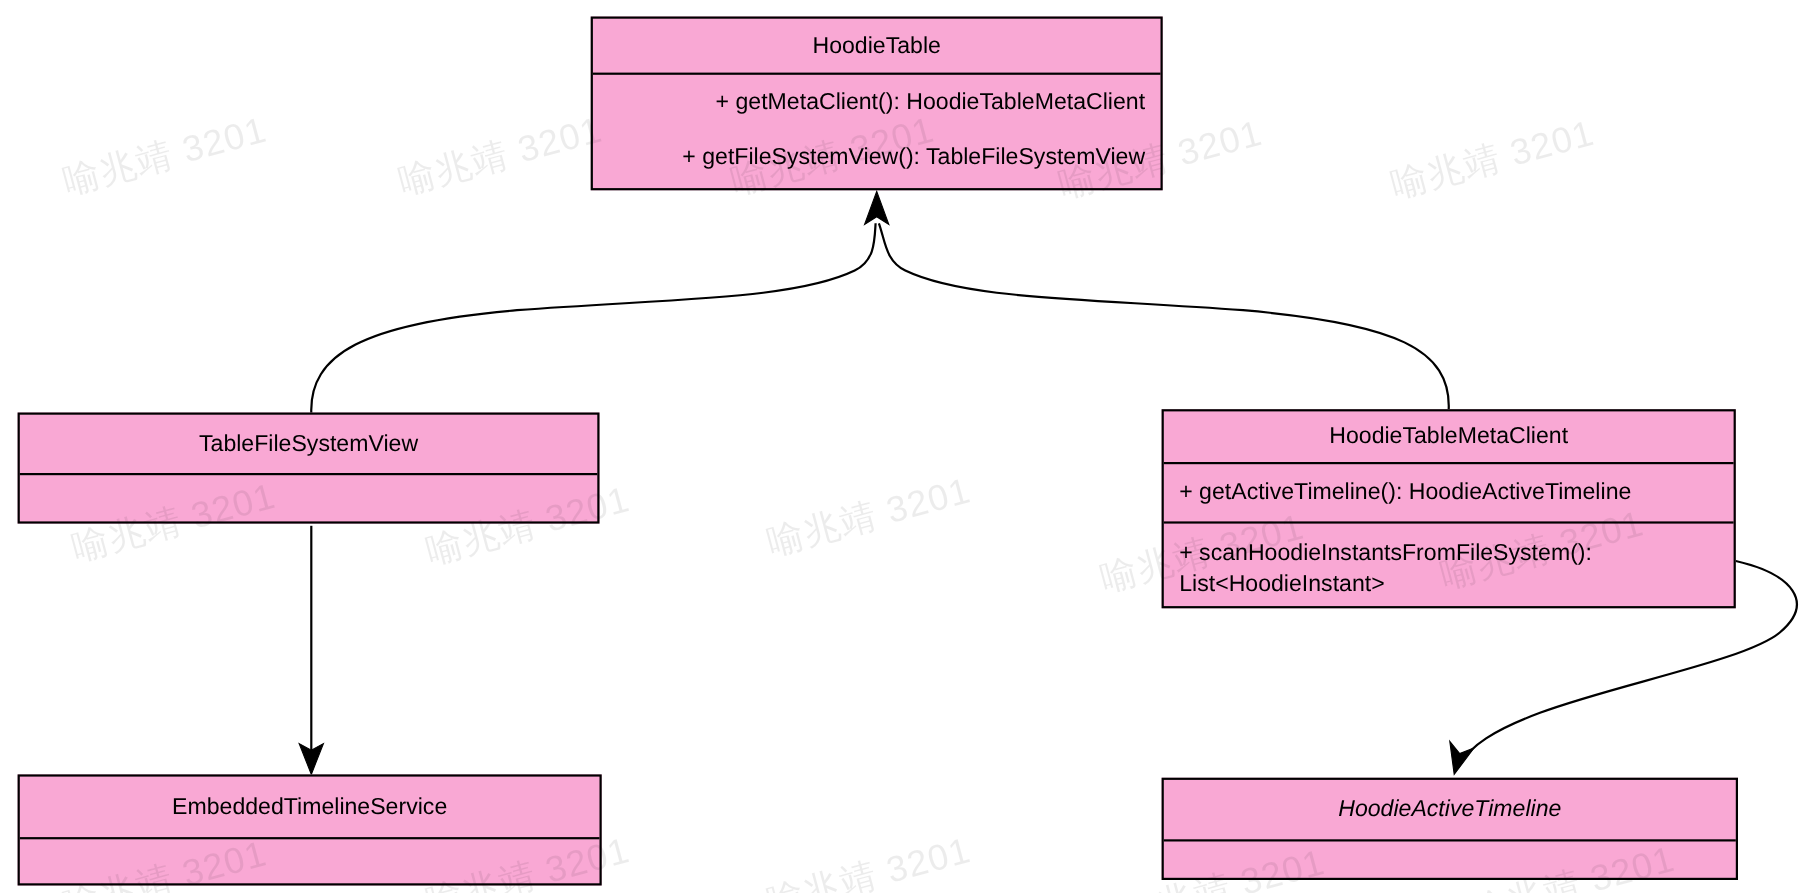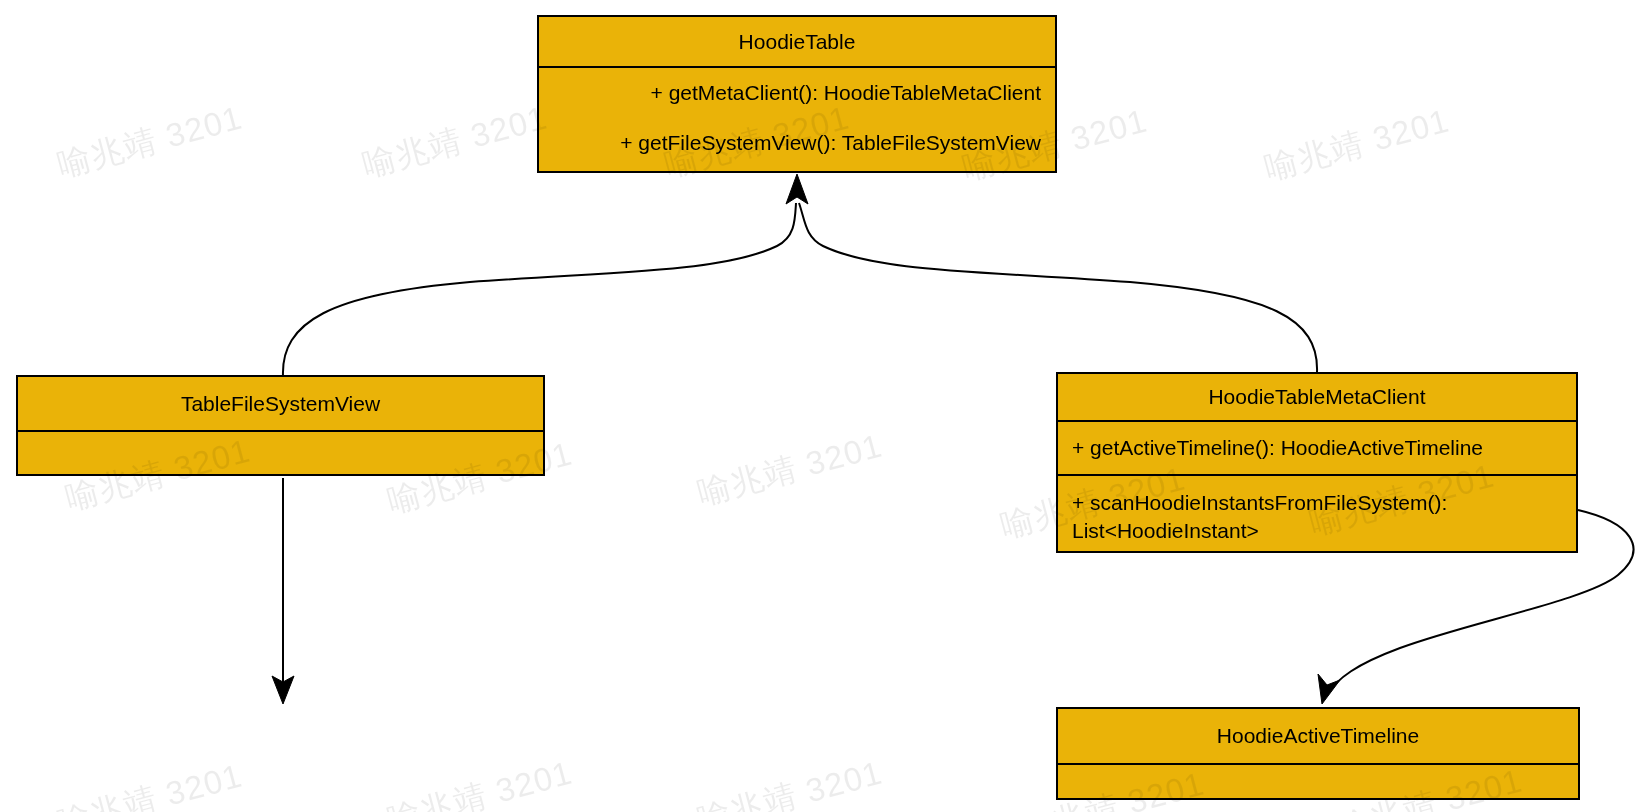--- a/index.html
+++ b/index.html
@@ -2,21 +2,21 @@
 <html><head>
 <meta charset="utf-8">
 <style>
   html,body{margin:0;padding:0;background:#fff;}
   .canvas{
     position:relative;width:1650px;height:812px;background:#ffffff;
     font-family:"Liberation Sans",sans-serif;color:#000;overflow:hidden;
   }
   
   .uml-class{
-    position:absolute;background:#eab308;border:2px solid #000;box-sizing:border-box;
+    position:absolute;background:#f9a8d4;border:2px solid #000;box-sizing:border-box;
   }
   .uml-title{
     display:flex;align-items:center;justify-content:center;
     font-size:21px;box-sizing:border-box;border-bottom:2px solid #000;
     white-space:nowrap;
   }
   .uml-section{box-sizing:border-box;font-size:21px;}
   .uml-section.divided{border-bottom:2px solid #000;}
   .uml-methods{padding:11px 14px;}
   .uml-methods p{margin:0 0 23px 0;line-height:27px;white-space:nowrap;text-align:right;}
@@ -27,21 +27,21 @@
   
   #box-hoodie-table{left:537px;top:15px;width:520px;height:158px;}
   #box-hoodie-table .uml-title{height:51px;}
   #box-tfsv{left:16px;top:375px;width:529px;height:101px;}
   #box-tfsv .uml-title{height:55px;}
   #box-htmc{left:1056px;top:372px;width:522px;height:181px;}
   #box-htmc .uml-title{height:48px;}
   #box-htmc .sec-1{height:54px;}
   #box-ets{left:16px;top:704px;width:531px;height:101px;}
   #box-ets .uml-title{height:57px;}
-  #box-hat{left:1056px;top:707px;width:524px;height:93px;}
+  #box-hat{left:1056px;top:707px;width:524px;height:93px;font-style:italic;}
   #box-hat .uml-title{height:56px;}
   
   svg.edges{position:absolute;left:0;top:0;width:1650px;height:812px;}
   svg.edges path{fill:none;stroke:#000;stroke-width:2;}
   svg.edges polygon{fill:#000;stroke:#000;stroke-width:1;}
   
   .wm-layer{position:absolute;left:0;top:0;width:100%;height:100%;pointer-events:none;z-index:50;}
   .wm{
     position:absolute;font-size:33px;letter-spacing:1px;color:rgba(0,0,0,0.075);
     white-space:nowrap;transform:translate(-50%,-50%) rotate(-15deg);
@@ -82,20 +82,24 @@
     <div class="uml-section uml-wrap">
       <span>+ scanHoodieInstantsFromFileSystem(): List&lt;HoodieInstant&gt;</span>
     </div>
   </div>
 
   <div class="uml-class" id="box-tfsv">
     <div class="uml-title">TableFileSystemView</div>
     <div class="uml-section uml-empty"></div>
   </div>
 
+  <div class="uml-class" id="box-ets">
+    <div class="uml-title">EmbeddedTimelineService</div>
+    <div class="uml-section uml-empty"></div>
+  </div>
 
   <div class="uml-class" id="box-hat">
     <div class="uml-title">HoodieActiveTimeline</div>
     <div class="uml-section uml-empty"></div>
   </div>
 
   <div class="wm-layer">
     <span class="wm" style="left:150px;top:142px">喻兆靖 3201</span>
     <span class="wm" style="left:455px;top:142px">喻兆靖 3201</span>
     <span class="wm" style="left:757px;top:142px">喻兆靖 3201</span>

